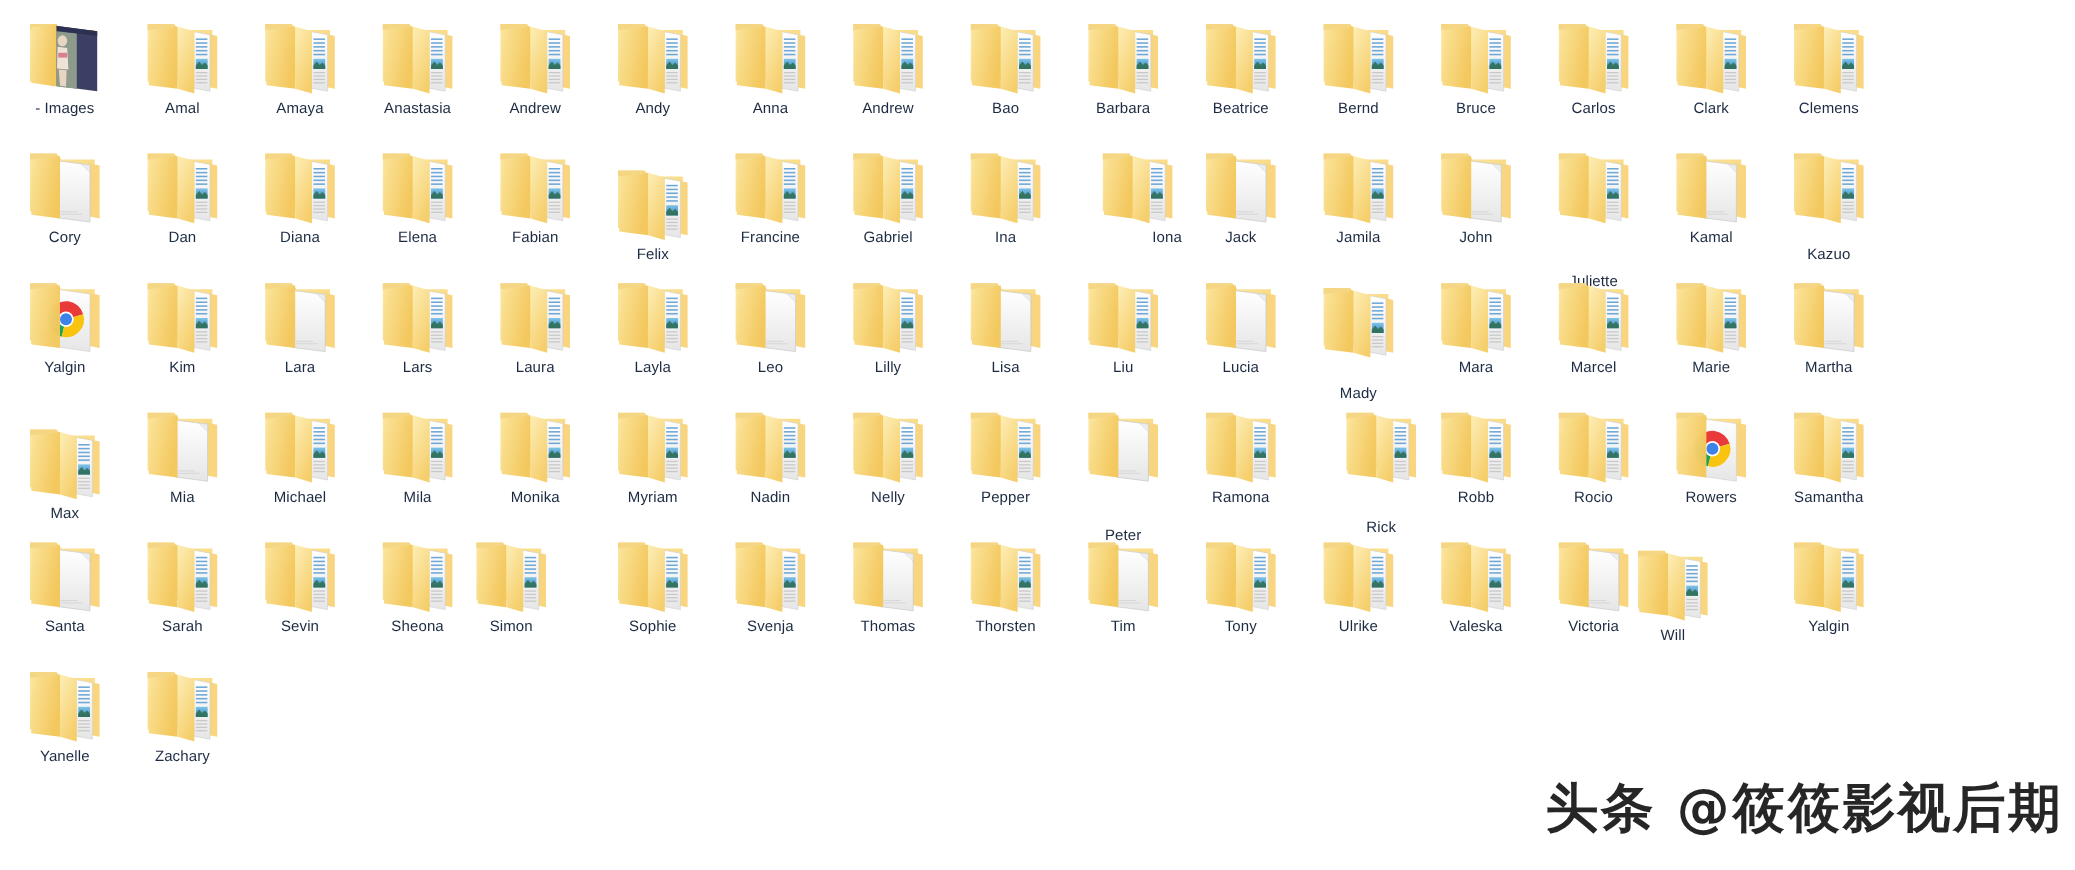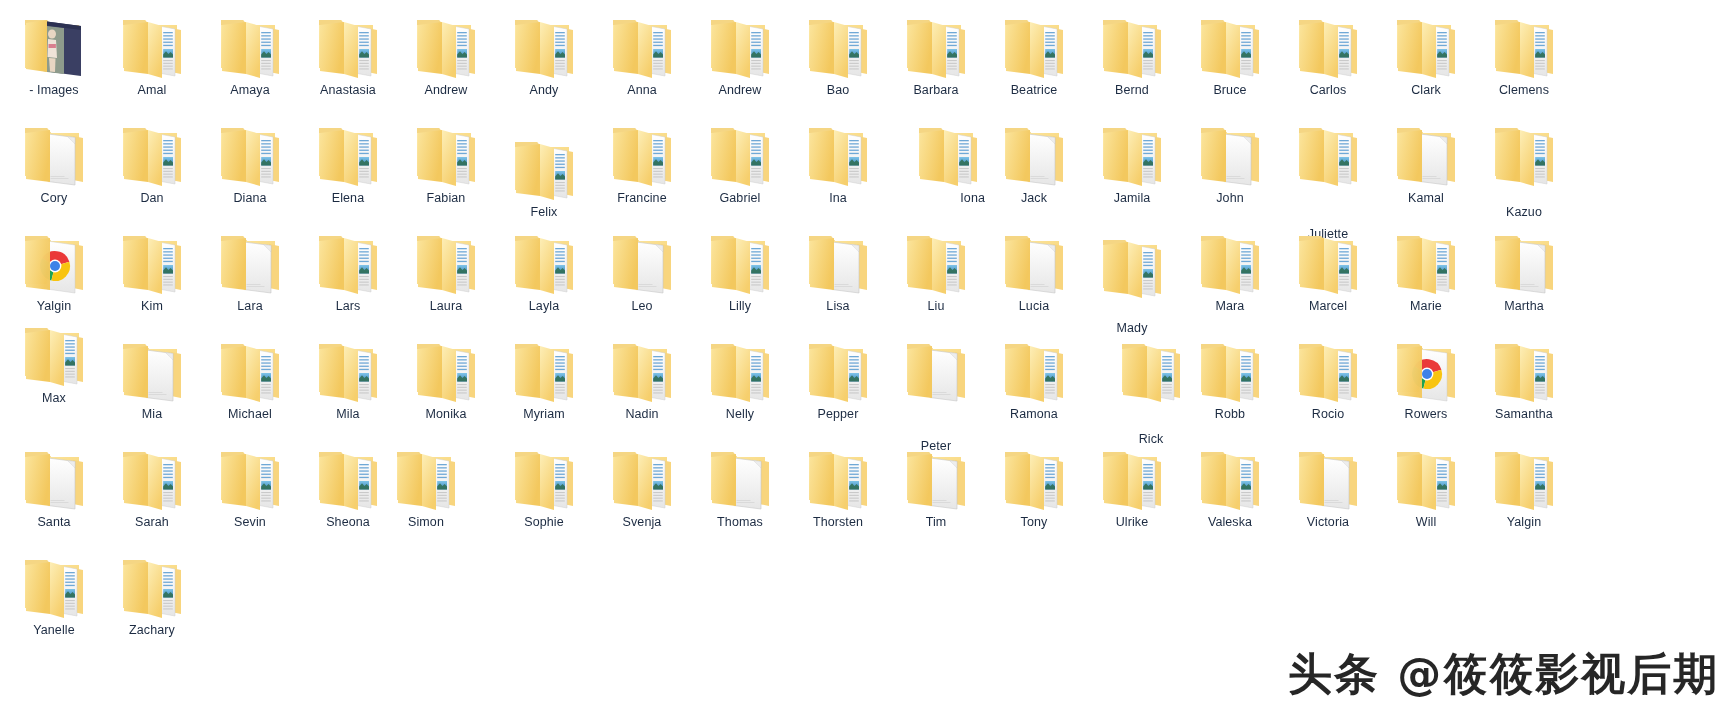--- a/index.html
+++ b/index.html
@@ -2613,21 +2613,21 @@
       <g fill="#d8d8d8">
         <rect x="33.5" y="60" width="14" height="0.9"></rect>
         <rect x="33.5" y="62" width="18" height="0.9"></rect>
       </g>
     </g>
     <path d="M9 17 L33 14 L33 66 L9 63 Z" fill="url(#fl47)"></path>
   </svg>
       </div>
       <div class="cell-label">Martha</div>
     </div>
-    <div class="folder-cell" style="left: 5px; top: 316px;">
+    <div class="folder-cell" style="left: 5px; top: 332px; justify-content: flex-end;">
       <div class="icon-wrap">
         <svg viewBox="0 0 74 74" xmlns="http://www.w3.org/2000/svg">
 
   <defs>
     <linearGradient id="bk48" x1="0" y1="0" x2="1" y2="1">
       <stop offset="0" stop-color="#fde9a8"></stop>
       <stop offset="1" stop-color="#f7d271"></stop>
     </linearGradient>
     <linearGradient id="fr48" x1="0" y1="0" x2="0.6" y2="1">
       <stop offset="0" stop-color="#fdeeb6"></stop>
@@ -4205,21 +4205,21 @@
       <g fill="#d8d8d8">
         <rect x="33.5" y="60" width="14" height="0.9"></rect>
         <rect x="33.5" y="62" width="18" height="0.9"></rect>
       </g>
     </g>
     <path d="M9 17 L33 14 L33 66 L9 63 Z" fill="url(#fl77)"></path>
   </svg>
       </div>
       <div class="cell-label">Victoria</div>
     </div>
-    <div class="folder-cell" style="left: 1377px; top: 440px;">
+    <div class="folder-cell" style="left: 1345px; top: 440px; justify-content: center;">
       <div class="icon-wrap">
         <svg viewBox="0 0 74 74" xmlns="http://www.w3.org/2000/svg">
 
   <defs>
     <linearGradient id="bk78" x1="0" y1="0" x2="1" y2="1">
       <stop offset="0" stop-color="#fde9a8"></stop>
       <stop offset="1" stop-color="#f7d271"></stop>
     </linearGradient>
     <linearGradient id="fr78" x1="0" y1="0" x2="0.6" y2="1">
       <stop offset="0" stop-color="#fdeeb6"></stop>

